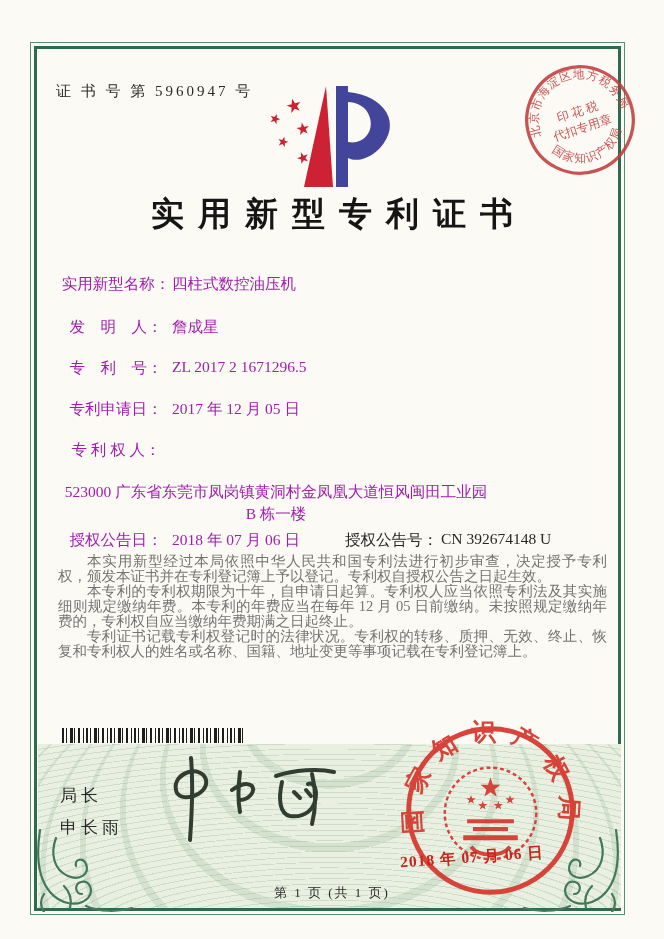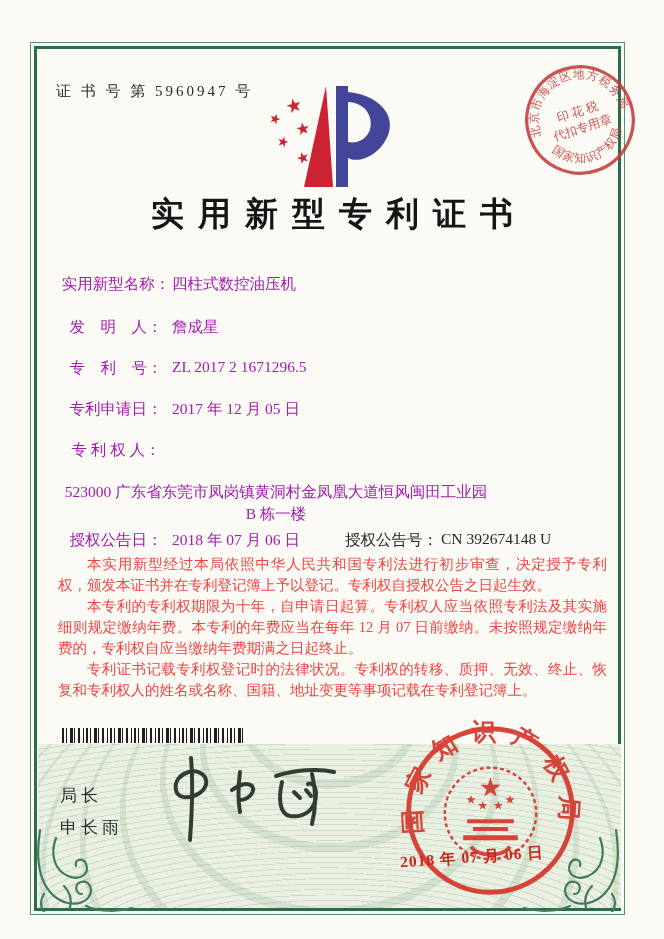--- a/index.html
+++ b/index.html
@@ -14,22 +14,22 @@
       #e9f0e2;}
   .cert-no{position:absolute;left:56px;top:82px;font-size:15px;letter-spacing:3px;color:#2b2b2b;}
   .title{position:absolute;left:0;top:192px;width:664px;text-align:center;font-size:33px;font-weight:600;
     letter-spacing:14px;text-indent:14px;color:#151515;}
   .row{position:absolute;left:60px;font-size:15.5px;color:#a21caf;display:flex;text-align:center;}
   .row .lbl{width:112px;flex:0 0 112px;white-space:nowrap;}
   .row .val{white-space:nowrap;}
   .row .val.wrap{white-space:normal;width:432px;line-height:22px;}
   .grant-no{position:absolute;left:345px;display:flex;font-size:15.5px;color:#262626;}
   .grant-no .lbl{width:96px;flex:0 0 96px;}
-  .paras{position:absolute;left:58px;top:554px;width:549px;font-size:14.5px;line-height:21px;
-    text-align:justify;color:#ef4444;}
+  .paras{position:absolute;left:58px;top:554px;width:549px;font-size:14.5px;line-height:15px;
+    text-align:justify;color:#737373;}
   .paras p{margin:0;text-indent:2em;}
   .barcode{position:absolute;left:62px;top:728px;width:184px;height:15px;
     background:repeating-linear-gradient(90deg,
       #1d1d1d 0 2px,transparent 2px 4px,
       #1d1d1d 4px 5px,transparent 5px 8px,
       #1d1d1d 8px 11px,transparent 11px 12px,
       #1d1d1d 12px 13px,transparent 13px 16px,
       #1d1d1d 16px 18px,transparent 18px 21px,
       #1d1d1d 21px 22px,transparent 22px 24px);}
   .officer-title{position:absolute;left:60px;top:784px;font-size:17px;letter-spacing:4px;color:#2b2b2b;}
@@ -134,21 +134,21 @@
     <span class="lbl">授权公告日：</span>
     <span class="val">2018 年 07 月 06 日</span>
   </div>
   <div class="grant-no" style="top:530px;">
     <span class="lbl">授权公告号：</span>
     <span class="val">CN 392674148 U</span>
   </div>
 
   <div class="paras">
     <p>本实用新型经过本局依照中华人民共和国专利法进行初步审查，决定授予专利权，颁发本证书并在专利登记簿上予以登记。专利权自授权公告之日起生效。</p>
-    <p>本专利的专利权期限为十年，自申请日起算。专利权人应当依照专利法及其实施细则规定缴纳年费。本专利的年费应当在每年 12 月 07 日前缴纳。未按照规定缴纳年费的，专利权自应当缴纳年费期满之日起终止。</p>
+    <p>本专利的专利权期限为十年，自申请日起算。专利权人应当依照专利法及其实施细则规定缴纳年费。本专利的年费应当在每年 12 月 05 日前缴纳。未按照规定缴纳年费的，专利权自应当缴纳年费期满之日起终止。</p>
     <p>专利证书记载专利权登记时的法律状况。专利权的转移、质押、无效、终止、恢复和专利权人的姓名或名称、国籍、地址变更等事项记载在专利登记簿上。</p>
   </div>
 
   <div class="barcode"></div>
 
   <div class="officer-title">局长</div>
   <div class="officer-name">申长雨</div>
 
   <svg class="sig" width="210" height="100" viewBox="0 0 210 100">
     <g fill="none" stroke="#323d32" stroke-width="4" stroke-linecap="round">
@@ -183,13 +183,14 @@
       <g stroke="#d6372e" fill="none">
         <path d="M-24,8 H24" stroke-width="4"></path>
         <path d="M-18,16 H18" stroke-width="4"></path>
         <path d="M-28,25 H28" stroke-width="5"></path>
         <path d="M-20,34 A22,14 0 0 0 20,34" stroke-width="4"></path>
       </g>
     </g>
   </svg>
   <div class="seal-date">2018 年 07 月 06 日</div>
 
+  <div class="footer">第 1 页 (共 1 页)</div>
 </div>
 
 </body></html>

